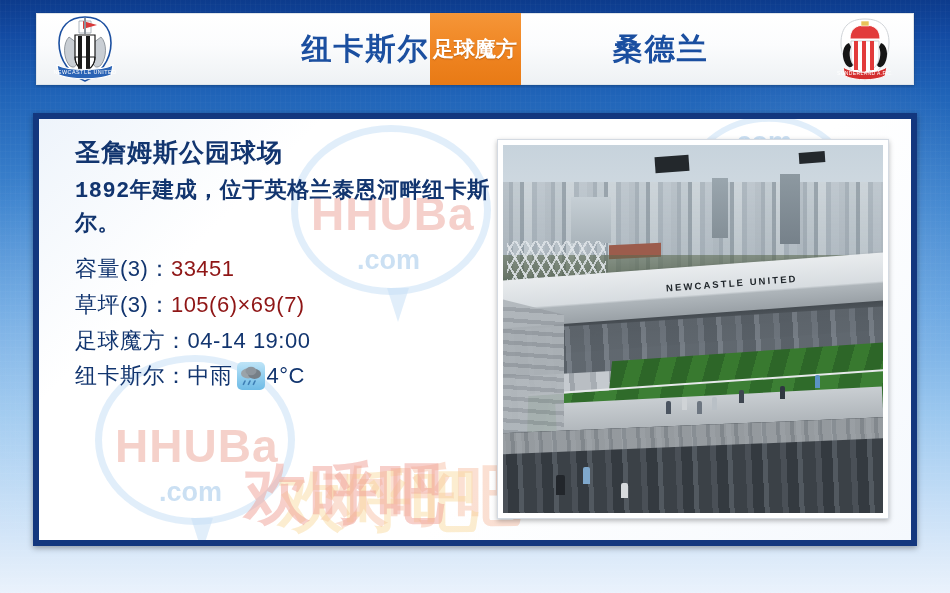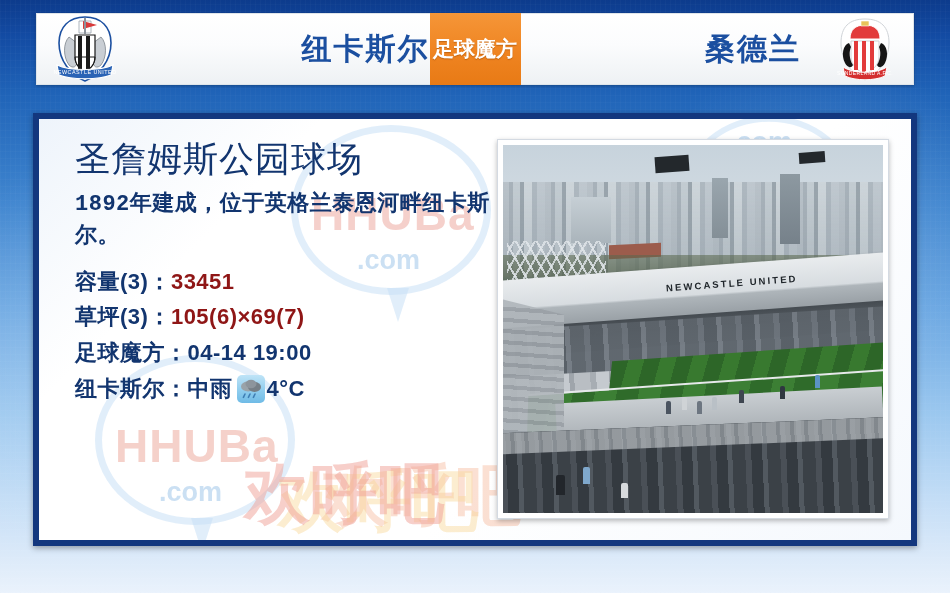--- a/index.html
+++ b/index.html
@@ -47,21 +47,21 @@
     display: flex; align-items: center;
     box-shadow: 0 1px 3px rgba(0,0,0,.25);
   }
   .crest-slot { width: 96px; display: flex; align-items: center; justify-content: center; }
   .team-name {
     flex: 1;
     font-size: 30px; font-weight: bold; color: #1b4fa0;
     letter-spacing: 2px;
   }
   .team-name.left  { text-align: right;  padding-left: 16px; }
-  .team-name.right { text-align: right; padding-right: 16px; }
+  .team-name.right { text-align: center; padding-right: 16px; }
   .center-badge {
     width: 91px; height: 72px;
     background: linear-gradient(180deg, #f59638 0%, #ef8421 55%, #e87a15 100%);
     display: flex; align-items: center; justify-content: center;
     flex-shrink: 0;
   }
   .center-badge span {
     color: #ffffff; font-size: 21px; font-weight: bold; letter-spacing: 0px;
     text-shadow: 0 1px 1px rgba(150,70,0,.5);
   }
@@ -105,32 +105,32 @@
     text-align: center;
   }
   .wm-dotcom { font-size: 27px; font-weight: bold; color: rgba(190,216,240,.8); }
 
   
   .content { position: relative; width: 100%; height: 100%; }
   .info {
     position: absolute; left: 36px; top: 18px; width: 430px;
   }
   .stadium-title {
-    font-size: 35px; font-weight: normal; color: #12356f;
+    font-size: 25px; font-weight: bold; color: #12356f;
     letter-spacing: 1px; line-height: 1.25;
     margin-bottom: 8px;
   }
   .desc {
     font-size: 22px; font-weight: bold; color: #12356f;
     line-height: 1.48; letter-spacing: .5px;
     margin-bottom: 10px;
     font-family: Liberation Mono, monospace;
   }
   .row {
-    font-size: 22px; font-weight: bold; color: #12356f;
+    font-size: 22px; font-weight: normal; color: #12356f;
     line-height: 1.62; letter-spacing: .5px;
     white-space: nowrap;
     display: flex; align-items: center;
   }
   .val { color: #8f1616; }
   .sep { color: #12356f; }
 
   
   .weather-icon {
     display: inline-block; vertical-align: middle;

